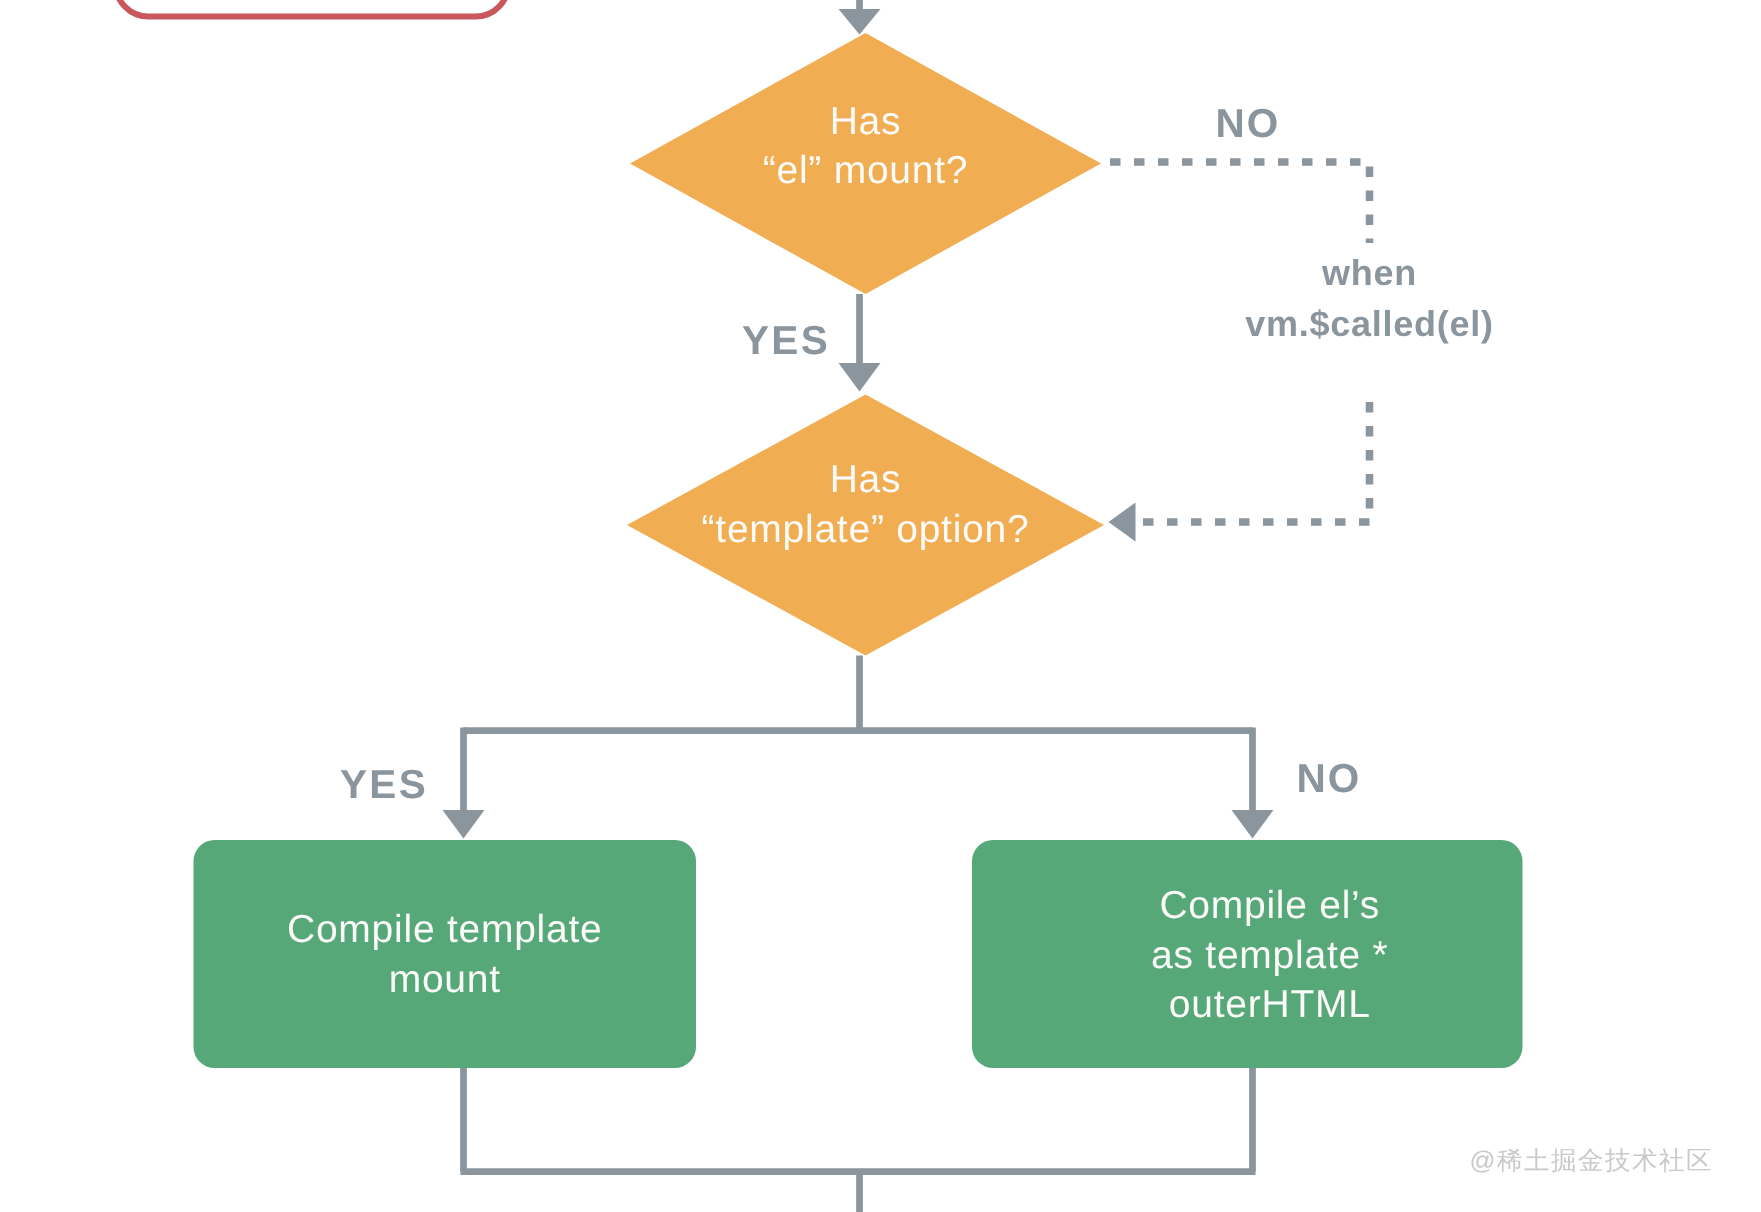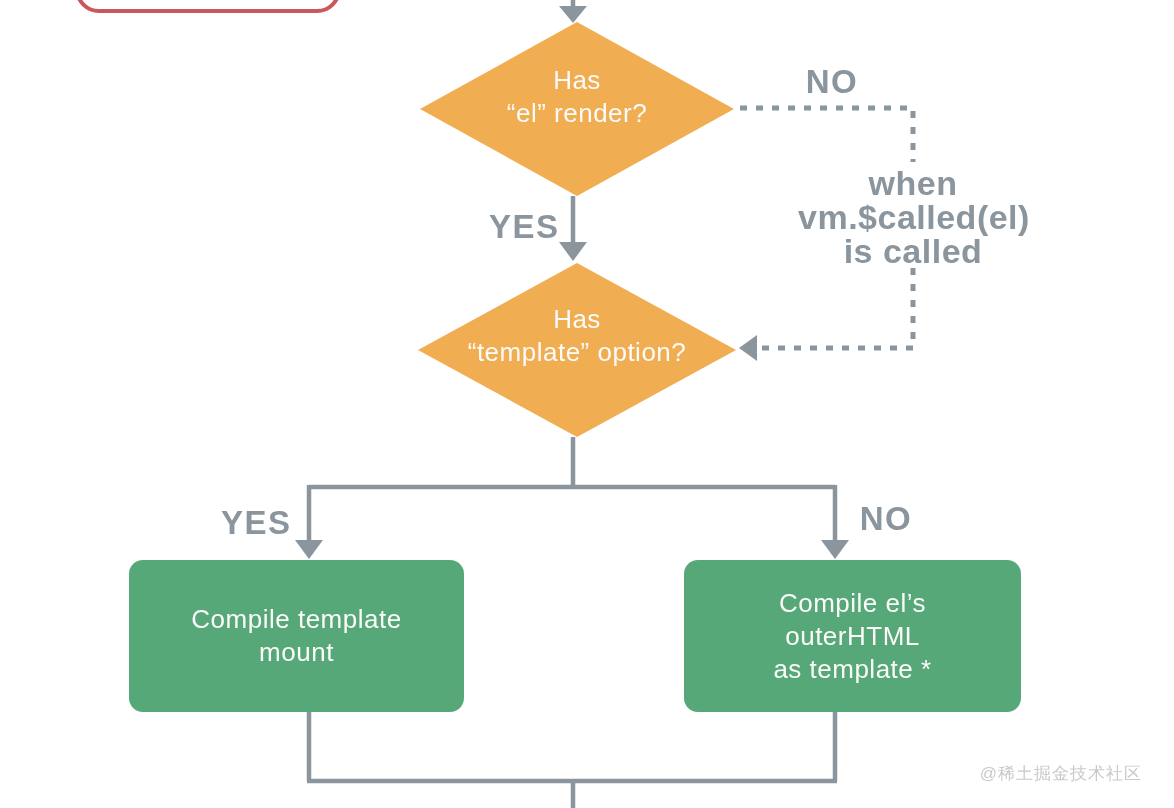--- a/index.html
+++ b/index.html
@@ -28,34 +28,34 @@
   #diamond-el .dtext{transform:translateY(-12px);}
   #diamond-template{left:418px;top:263px;width:318px;height:174px;}
   #diamond-template .dtext{transform:translateY(-14px);}
 
   .process-box{
     position:absolute;top:560px;height:152px;background:#57A878;border-radius:14px;
     display:flex;flex-direction:column;align-items:center;justify-content:center;
     color:#FBFBF9;font-size:26px;line-height:33px;text-align:center;letter-spacing:.5px;
   }
   #box-compile-template{left:129px;width:335px;}
-  #box-compile-outer{left:684px;width:337px;}
+  #box-compile-outer{left:648px;width:337px;padding-left:30px;}
 
   .edge-label{
-    position:absolute;color:#8A959E;font-weight:700;font-size:33px;line-height:34px;
+    position:absolute;color:#8A959E;font-weight:700;font-size:27px;line-height:34px;
     letter-spacing:1.5px;text-align:center;width:70px;
   }
   #label-no-top{left:797px;top:65px;}
   #label-yes-top{left:489px;top:210px;}
   #label-yes-bottom{left:221px;top:506px;}
   #label-no-bottom{left:851px;top:502px;}
 
   .mount-note{
     position:absolute;left:798px;top:166px;width:230px;
-    color:#8A959E;font-weight:700;font-size:34px;line-height:34px;text-align:center;letter-spacing:.5px;
+    color:#8A959E;font-weight:700;font-size:24px;line-height:34px;text-align:center;letter-spacing:.5px;
   }
   .mount-note span{display:block;}
 
   .watermark{
     position:absolute;right:32px;top:762px;color:#C9C9C9;font-size:17px;letter-spacing:1px;
   }
 </style>
 </head>
 <body>
 
@@ -88,21 +88,21 @@
   </svg>
 
   <div class="partial-box"></div>
 
   <div class="diamond" id="diamond-el">
     <svg viewBox="0 0 314 174" preserveAspectRatio="none">
       <polygon class="dfill" points="157,0 314,87 157,174 0,87"></polygon>
     </svg>
     <div class="dtext">
       <span>Has</span>
-      <span>“el” render?</span>
+      <span>“el” mount?</span>
     </div>
   </div>
 
   <div class="diamond" id="diamond-template">
     <svg viewBox="0 0 318 174" preserveAspectRatio="none">
       <polygon class="dfill" points="159,0 318,87 159,174 0,87"></polygon>
     </svg>
     <div class="dtext">
       <span>Has</span>
       <span>“template” option?</span>
@@ -110,29 +110,28 @@
   </div>
 
   <div class="edge-label" id="label-no-top">NO</div>
   <div class="edge-label" id="label-yes-top">YES</div>
   <div class="edge-label" id="label-yes-bottom">YES</div>
   <div class="edge-label" id="label-no-bottom">NO</div>
 
   <div class="mount-note">
     <span>when</span>
     <span>vm.$called(el)</span>
-    <span>is called</span>
   </div>
 
   <div class="process-box" id="box-compile-template">
     <span>Compile template</span>
     <span>mount</span>
   </div>
 
   <div class="process-box" id="box-compile-outer">
     <span>Compile el’s</span>
+    <span>as template *</span>
     <span>outerHTML</span>
-    <span>as template *</span>
   </div>
 
   <div class="watermark">@稀土掘金技术社区</div>
 
 </div>
 
 </body></html>

